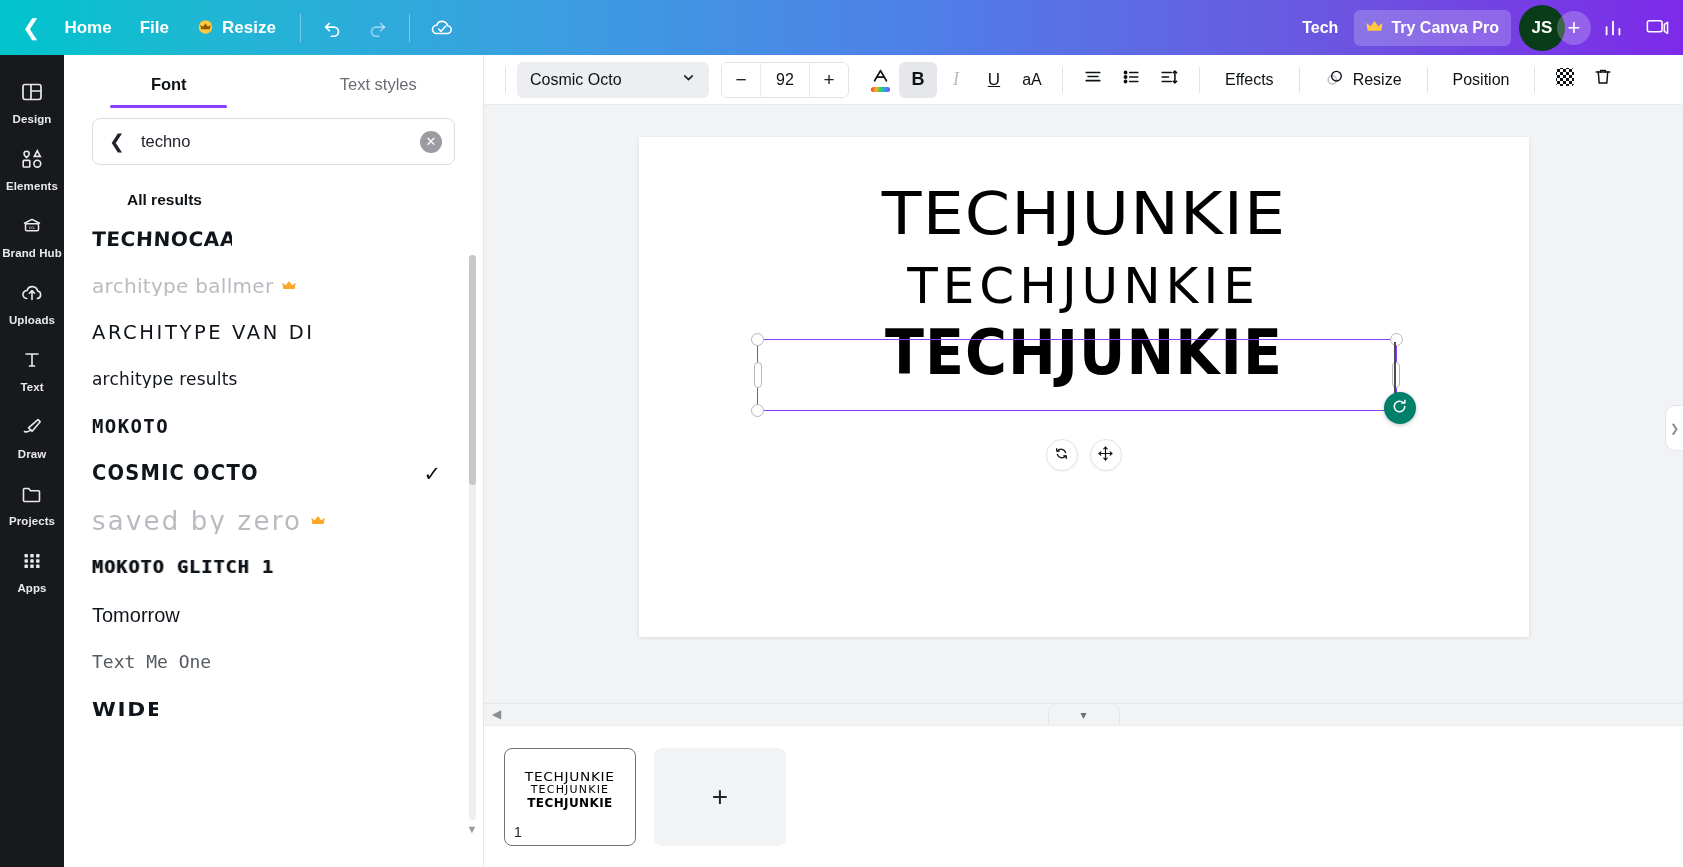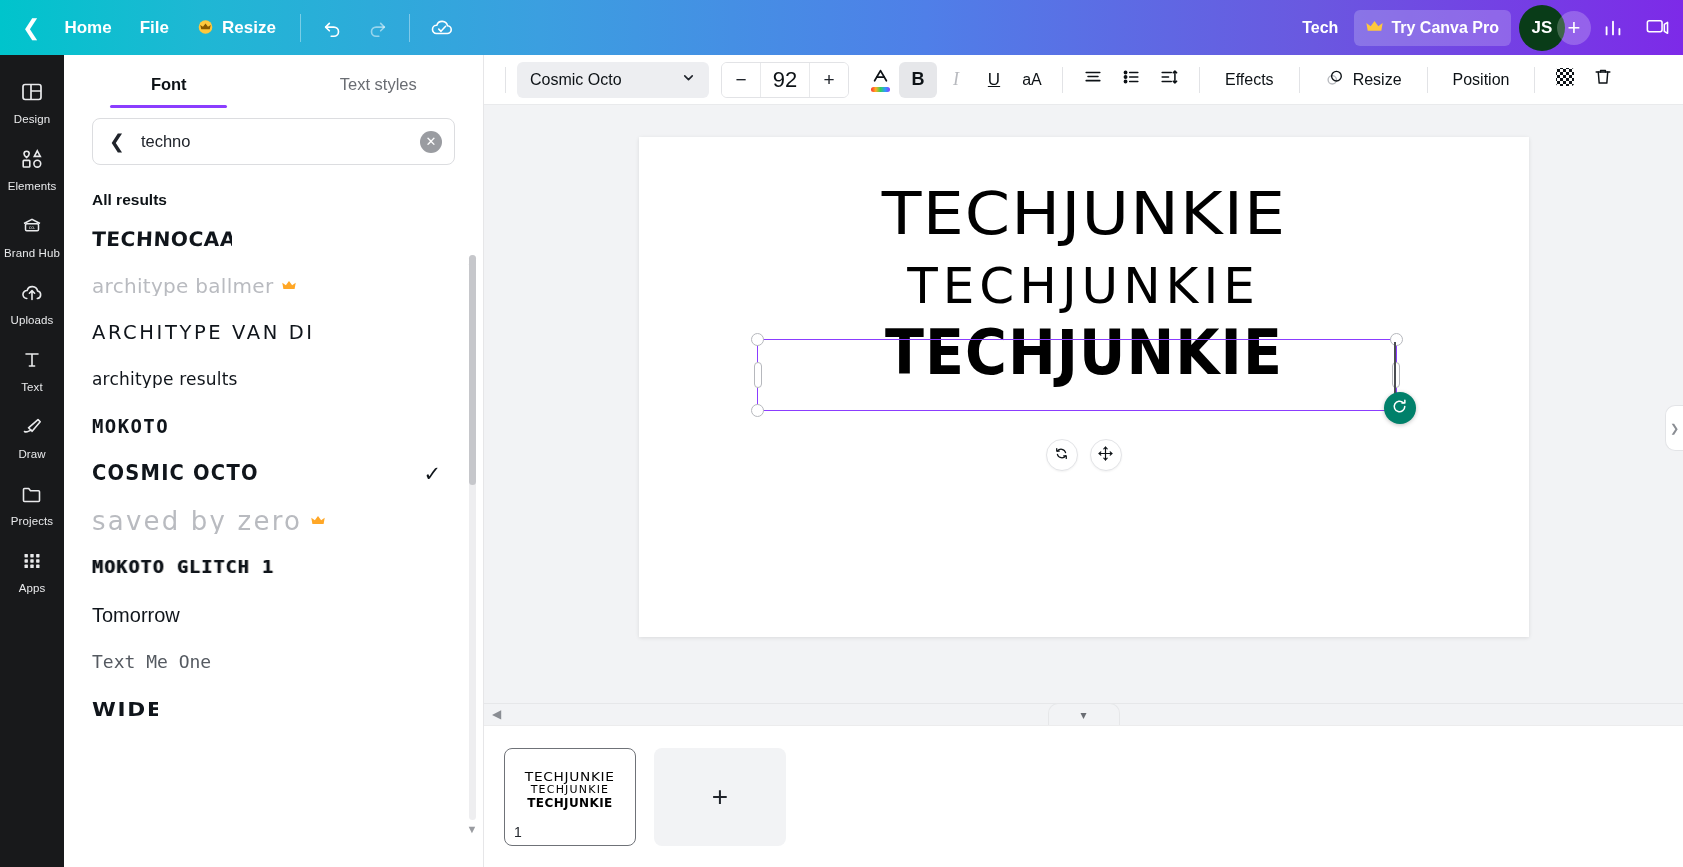--- a/index.html
+++ b/index.html
@@ -59,21 +59,21 @@
   .rail {
     width: 64px; min-width: 64px; background: #18191b;
     display: flex; flex-direction: column; align-items: center;
     padding-top: 16px; gap: 6px; overflow: hidden;
   }
   .rail-item {
     width: 60px; padding: 9px 0 7px; border-radius: 8px;
     display: flex; flex-direction: column; align-items: center; gap: 5px;
     cursor: pointer; color: #e9eaec;
   }
-  .rail-label { font-size: 11.5px; font-weight: 400; letter-spacing: 0.1px; }
+  .rail-label { font-size: 11.5px; font-weight: 700; letter-spacing: 0.1px; }
 
   
   .panel {
     width: 420px; min-width: 420px; background: #fff;
     display: flex; flex-direction: column; position: relative;
     border-right: 1px solid #e6e6e8;
   }
   .panel-tabs { display: flex; padding: 0 0px; }
   .ptab {
     flex: 1; text-align: center; padding: 20px 0 14px;
@@ -94,21 +94,21 @@
   .search-back { font-size: 19px; color: #20242b; cursor: pointer; line-height: 1; padding: 0 4px; }
   .search-input {
     border: none; outline: none; flex: 1; font-size: 16.5px;
     font-family: "Liberation Sans", sans-serif; color: #20242b; background: transparent;
   }
   .clear-btn {
     width: 22px; height: 22px; border-radius: 50%; background: #9a9ca1;
     color: #fff; font-size: 13px; display: flex; align-items: center;
     justify-content: center; cursor: pointer; flex: 0 0 auto;
   }
-  .results-head { padding: 26px 28px 6px; font-size: 15.5px; font-weight: 700; color: #0d1216; }
+  .results-head { padding: 26px 28px 6px; font-size: 15.5px; font-weight: 700; color: #0d1216; margin-left: 35px; }
   .font-list { flex: 1; overflow-y: hidden; padding: 0 28px 0; position: relative; }
   .font-row {
     display: flex; align-items: center; justify-content: space-between;
     height: 47px; cursor: pointer; padding-right: 14px;
   }
   .font-name { display: flex; align-items: center; gap: 9px; white-space: nowrap; overflow: hidden; }
   .fn-label { font-size: 21px; color: #10151b; line-height: 1; }
   .fn-label.pro { color: #b9bbc0; }
   .check { font-size: 21px; color: #10151b; font-weight: 400; }
   
@@ -154,21 +154,21 @@
   .font-select span { font-size: 16px; color: #0d1216; white-space: nowrap; overflow: hidden; }
   .size-group {
     display: flex; align-items: center; height: 36px;
     border: 1px solid #e2e3e6; border-radius: 6px; overflow: hidden; margin-left: 12px;
   }
   .size-btn {
     width: 38px; height: 34px; display: flex; align-items: center; justify-content: center;
     font-size: 19px; color: #20242b; cursor: pointer; background: #fff; font-weight: 400;
   }
   .size-val {
-    width: 50px; text-align: center; font-size: 22px; color: #0d1216;
+    width: 50px; text-align: center; font-size: 16px; color: #0d1216;
     border-left: 1px solid #e8e9eb; border-right: 1px solid #e8e9eb;
     height: 34px; line-height: 34px; background: #fff; border-width:0 1px; outline:none;
     font-family: "Liberation Sans", sans-serif;
   }
   .tbtn {
     min-width: 38px; height: 36px; border-radius: 6px; cursor: pointer;
     display: flex; align-items: center; justify-content: center;
     font-size: 17px; color: #0d1216; padding: 0 7px;
   }
   .tbtn.on { background: #e6e7ea; }

